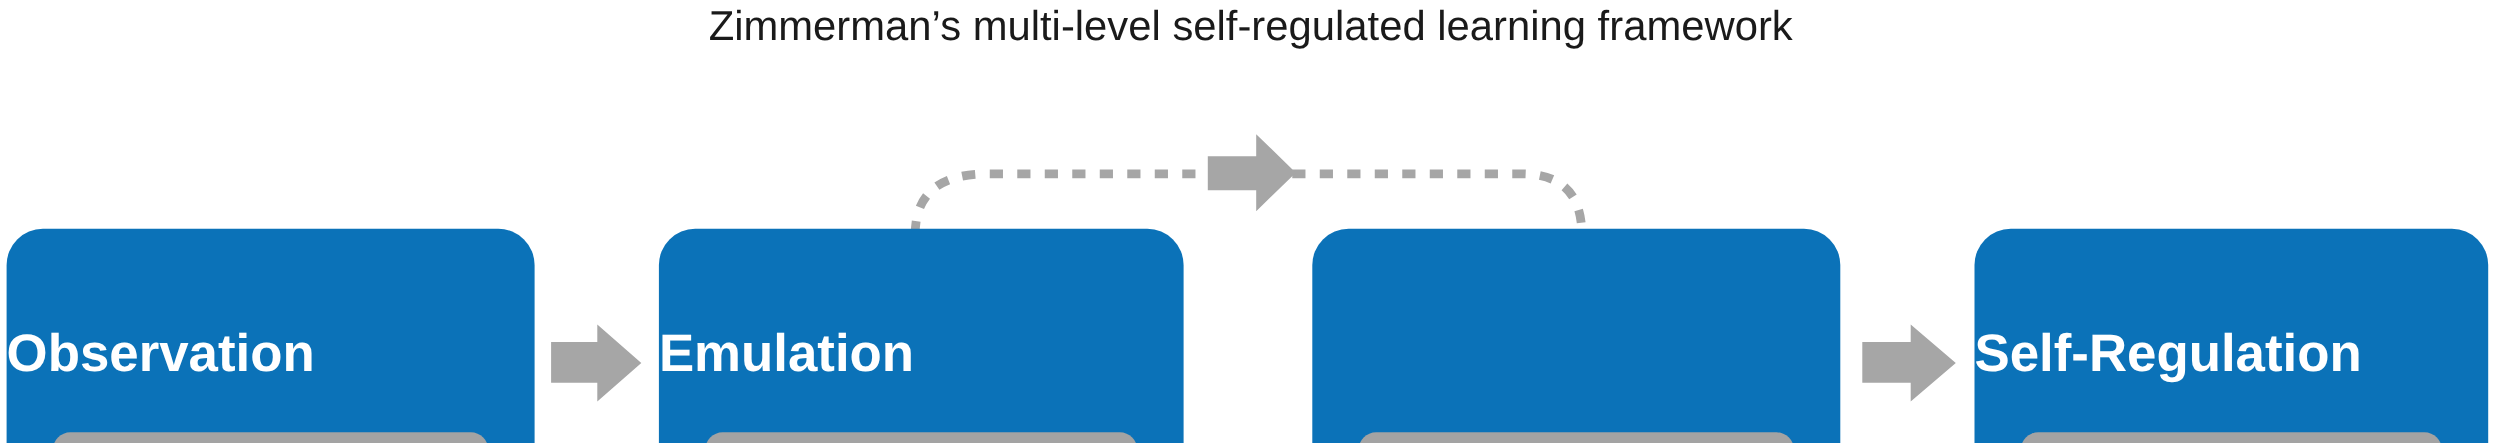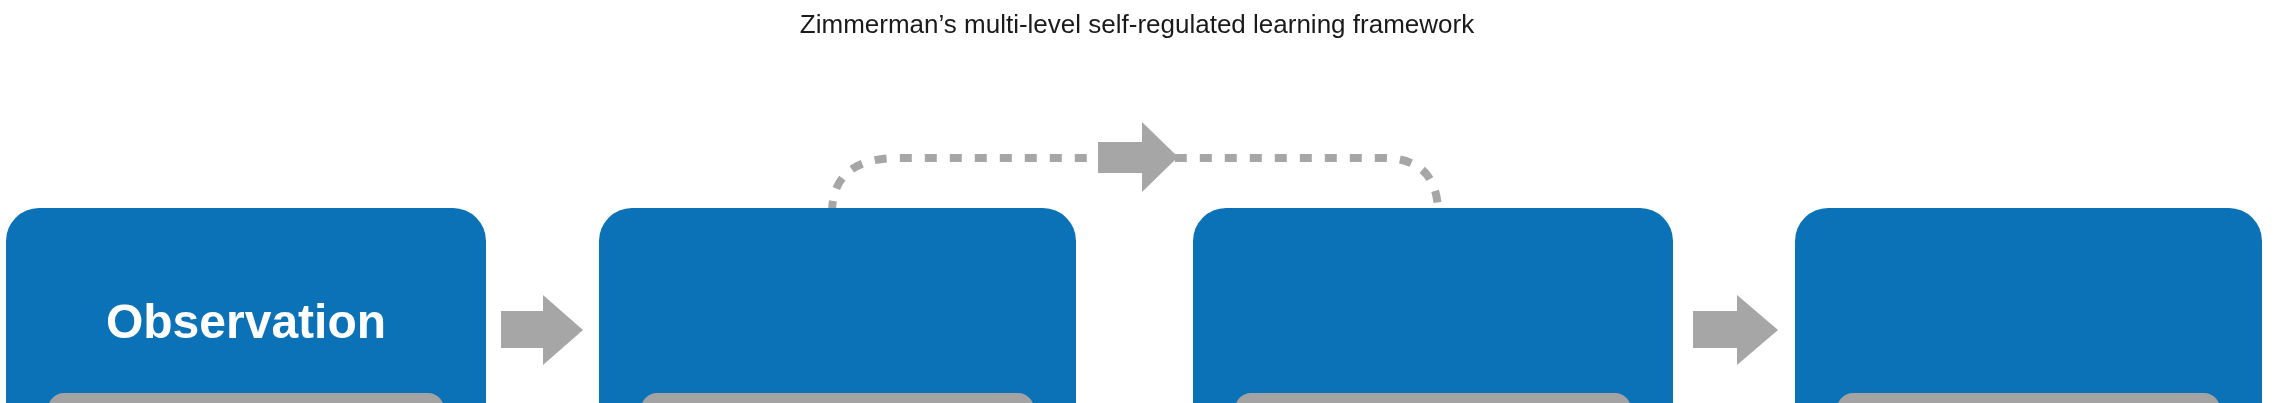--- a/index.html
+++ b/index.html
@@ -14,21 +14,21 @@
     background: #ffffff;
     overflow: hidden;
     font-family: "Liberation Sans", sans-serif;
   }
   .title {
     position: absolute;
     top: 2px;
     left: 0;
     width: 100%;
     text-align: center;
-    font-size: 26px;
+    font-size: 38px;
     line-height: 44px;
     color: #1a1a1a;
     letter-spacing: 0px;
   }
   .connector-layer {
     position: absolute;
     top: 0;
     left: 0;
     width: 2274px;
     height: 403px;
@@ -38,21 +38,21 @@
     top: 208px;
     height: 290px; 
     background: #0b72b8;
     border-radius: 33px;
   }
   .stage-label {
     position: absolute;
     top: 90px;
     left: 0;
     width: 100%;
-    text-align: center;
+    text-align: left;
     font-size: 48px;
     line-height: 48px;
     font-weight: bold;
     color: #ffffff;
   }
   .stage-inner-panel {
     position: absolute;
     top: 185px;
     left: 42px;
     right: 42px;
@@ -82,24 +82,26 @@
 
     <polygon points="1693,311 1737,311 1737,295 1778,330 1737,365 1737,348 1693,348" fill="#a6a6a6"></polygon>
   </svg>
 
   <div class="stage-box" id="box-observation">
     <div class="stage-label">Observation</div>
     <div class="stage-inner-panel"></div>
   </div>
 
   <div class="stage-box" id="box-emulation">
+    <div class="stage-label">Emulation</div>
     <div class="stage-inner-panel"></div>
   </div>
 
   <div class="stage-box" id="box-self-control">
     <div class="stage-inner-panel"></div>
   </div>
 
   <div class="stage-box" id="box-self-regulation">
+    <div class="stage-label">Self-Regulation</div>
     <div class="stage-inner-panel"></div>
   </div>
 
 </div>
 
 </body></html>

